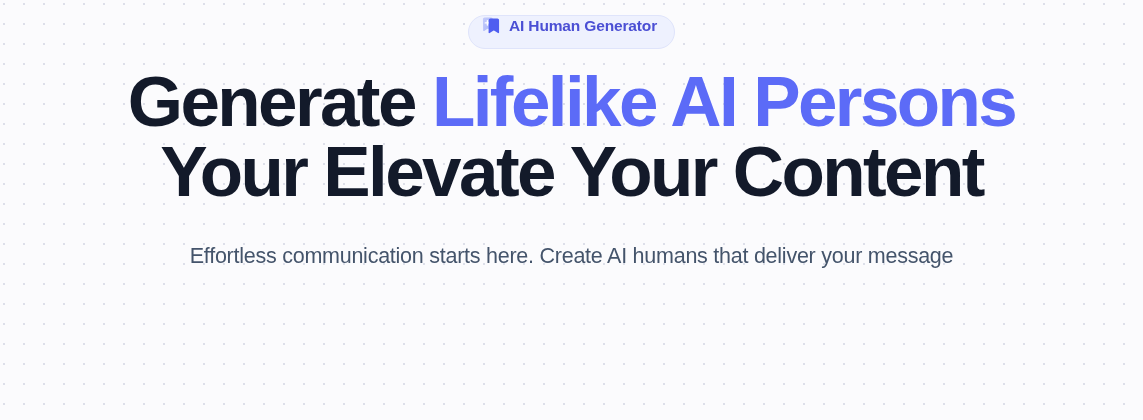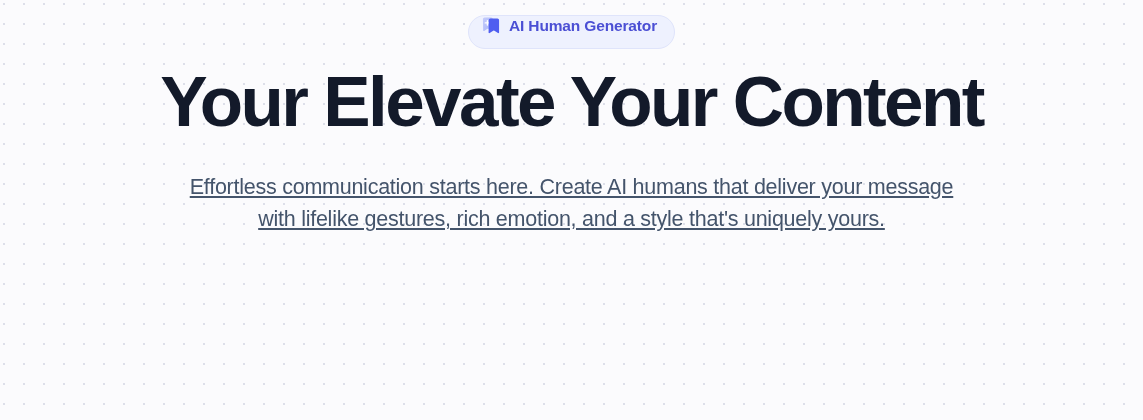--- a/index.html
+++ b/index.html
@@ -86,21 +86,20 @@
     font-size: 21.5px;
     line-height: 1.52;
     font-weight: 400;
     letter-spacing: -0.25px;
     color: #44546b;
     max-width: 980px;
   }
   .subtitle .sline {
     display: block;
     white-space: nowrap;
-    text-decoration: underline;
   }
 </style>
 </head>
 <body>
 
 <div class="hero">
 
   <div class="badge">
     <span class="badge-icon-wrap">
       <svg class="badge-icon" viewBox="0 0 24 24" aria-hidden="true">
@@ -114,21 +113,21 @@
         <path d="M3.2 4.6c0-1.0 0.8-1.8 1.8-1.8h7.2c1.0 0 1.8 0.8 1.8 1.8v12.2c0 0.6-0.65 0.95-1.15 0.62l-3.45-2.3a1.2 1.2 0 0 0-1.34 0l-3.45 2.3c-0.5 0.33-1.15-0.02-1.15-0.62z" fill="url(#bkLight)"></path>
         <path d="M8.1 6.3v4.6M5.8 8.6h4.6" stroke="#ffffff" stroke-width="1.6" stroke-linecap="round"></path>
 
         <path d="M9.6 5.6c0-1.0 0.8-1.8 1.8-1.8h7.6c1.0 0 1.8 0.8 1.8 1.8v13.4c0 0.62-0.68 1.0-1.2 0.66l-3.86-2.56a1.2 1.2 0 0 0-1.33 0l-3.86 2.56c-0.52 0.34-1.2-0.04-1.2-0.66z" fill="#4f5ef0"></path>
       </svg>
     </span>
     <span class="badge-label">AI Human Generator</span>
   </div>
 
   <h1 class="headline">
+    <span class="line"><span>Generate </span><span class="accent">Lifelike AI Persons</span></span>
     <span class="line">Your Elevate Your Content</span>
   </h1>
 
   <p class="subtitle">
     <span class="sline">Effortless communication starts here. Create AI humans that deliver your message</span>
-    <span class="sline">with lifelike gestures, rich emotion, and a style that's uniquely yours.</span>
   </p>
 
 </div>
 
 </body></html>

